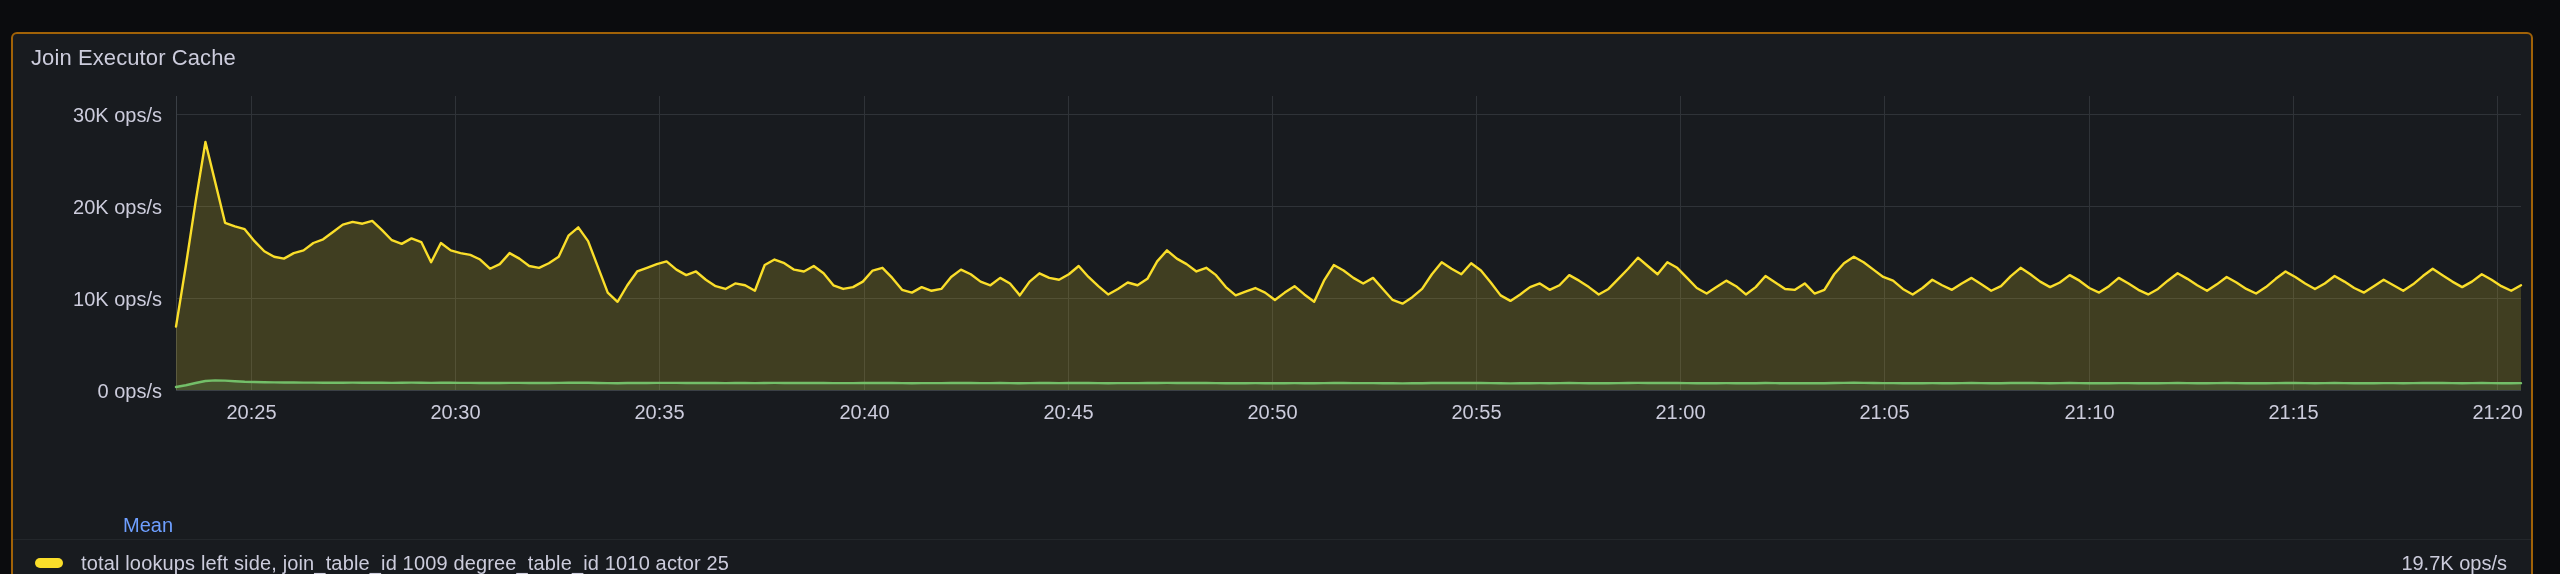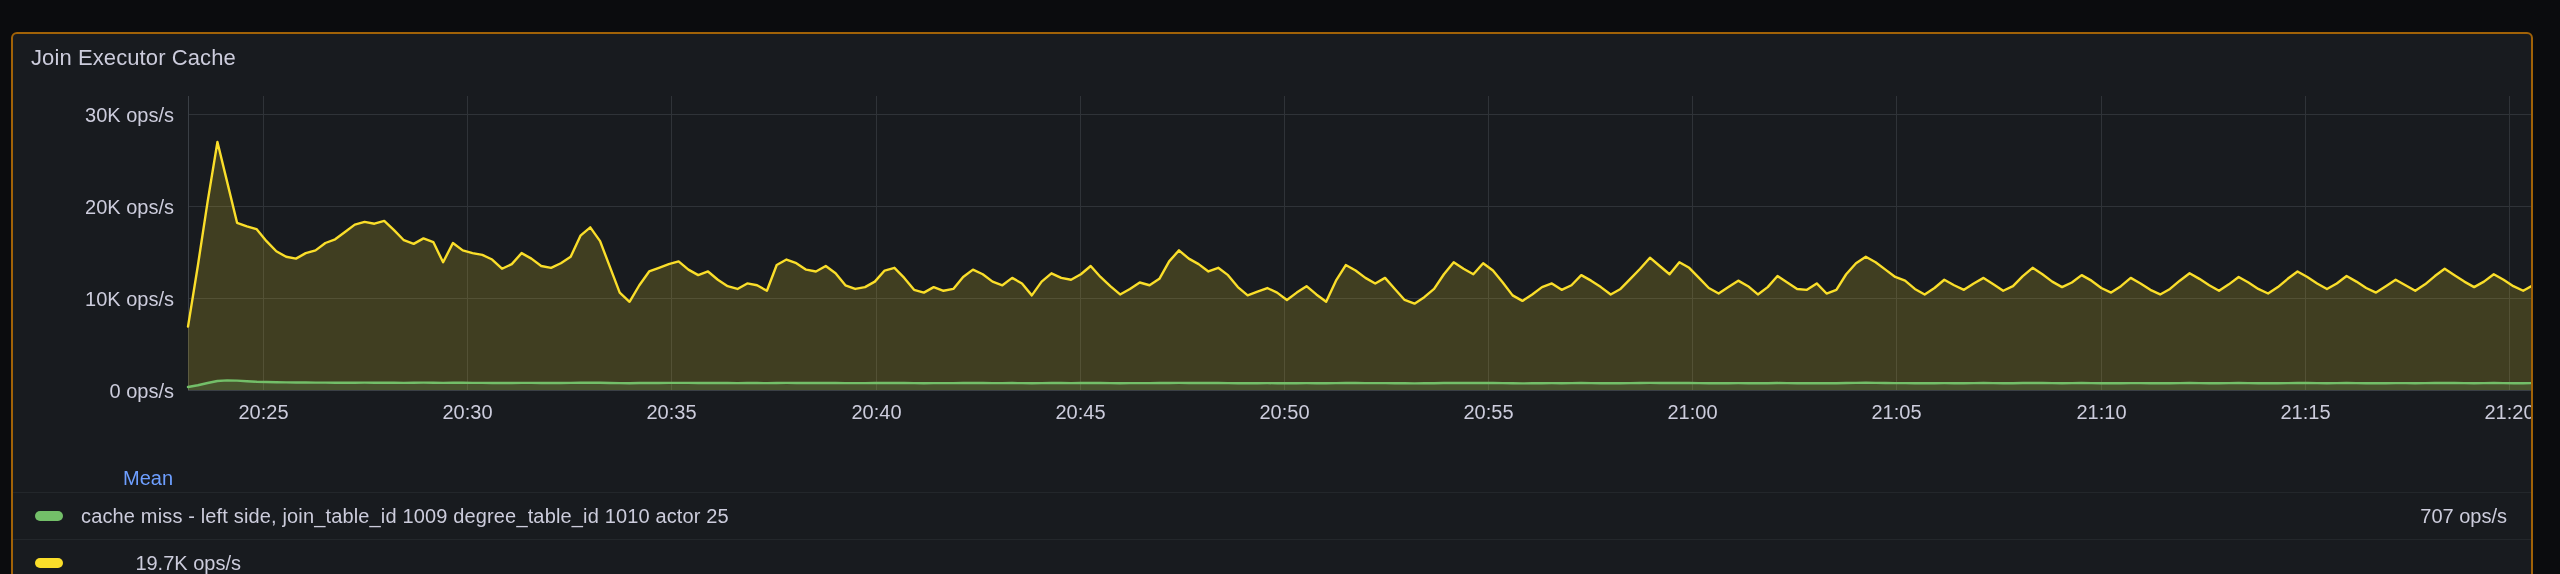--- a/index.html
+++ b/index.html
@@ -44,21 +44,21 @@
     font-size: 22px;
     font-weight: 400;
     color: #ccccdc;
     letter-spacing: 0.1px;
     white-space: nowrap;
   }
 
   
   .chart-wrap {
     position: absolute;
-    left: 12px;
+    left: 0;
     top: 48px;
     width: 2520px;
     height: 355px;
   }
 
   .plot-svg {
     position: absolute;
     left: 0;
     top: 0;
     display: block;
@@ -189,25 +189,21 @@
         <path d="M 163 244.60625 L 172.81171548117155 183.96875 L 182.6234309623431 119.65625 L 192.43514644351464 59.9375 L 202.2468619246862 100.36249999999998 L 212.05857740585773 140.7875 L 221.87029288702928 144.4625 L 231.68200836820085 147.21875 L 241.49372384937237 159.1625 L 251.30543933054395 169.26875 L 261.11715481171547 174.78125 L 270.92887029288704 176.61875 L 280.74058577405856 171.10625 L 290.55230125523013 168.35 L 300.3640167364017 161 L 310.1757322175732 157.32500000000002 L 319.98744769874475 149.975 L 329.7991631799163 142.625 L 339.6108786610879 139.86875 L 349.4225941422594 141.70624999999998 L 359.23430962343093 138.95000000000002 L 369.0460251046025 148.13750000000002 L 378.8577405857741 158.24375 L 388.6694560669456 161.91875 L 398.4811715481171 156.40625 L 408.2928870292887 160.08124999999998 L 418.10460251046027 180.29375 L 427.9163179916318 161 L 437.72803347280336 168.35 L 447.5397489539749 171.10625 L 457.35146443514645 172.94375 L 467.16317991631803 177.5375 L 476.9748953974895 186.72500000000002 L 486.78661087866107 182.13125000000002 L 496.59832635983264 171.10625 L 506.41004184100416 176.61875 L 516.2217573221758 183.96875 L 526.0334728033472 185.80624999999998 L 535.8451882845188 181.21249999999998 L 545.6569037656905 174.78125 L 555.4686192468619 153.65 L 565.2803347280335 145.38125 L 575.092050209205 159.1625 L 584.9037656903765 184.8875 L 594.7154811715482 210.6125 L 604.5271966527196 219.8 L 614.3389121338912 203.2625 L 624.1506276150628 189.48125 L 633.9623430962342 185.80624999999998 L 643.7740585774059 182.13125000000002 L 653.5857740585774 179.375 L 663.3974895397489 187.64375 L 673.2092050209205 193.15625 L 683.020920502092 189.48125 L 692.8326359832636 197.75 L 702.6443514644351 204.18124999999998 L 712.4560669456067 206.9375 L 722.2677824267782 201.425 L 732.0794979079498 203.2625 L 741.8912133891214 208.77499999999998 L 751.7029288702929 183.05 L 761.5146443514644 177.5375 L 771.3263598326361 181.21249999999998 L 781.1380753138076 187.64375 L 790.949790794979 189.48125 L 800.7615062761506 183.96875 L 810.5732217573221 191.31875000000002 L 820.3849372384938 203.2625 L 830.1966527196653 206.9375 L 840.0083682008368 205.10000000000002 L 849.8200836820083 199.58749999999998 L 859.63179916318 188.5625 L 869.4435146443515 185.80624999999998 L 879.2552301255231 195.91250000000002 L 889.0669456066945 207.85625 L 898.878661087866 210.6125 L 908.6903765690377 205.10000000000002 L 918.5020920502092 208.77499999999998 L 928.3138075313808 206.9375 L 938.1255230125522 194.99374999999998 L 947.9372384937238 187.64375 L 957.7489539748954 192.2375 L 967.560669456067 199.58749999999998 L 977.3723849372385 203.2625 L 987.18410041841 195.91250000000002 L 996.9958158995815 201.425 L 1006.8075313807532 213.36874999999998 L 1016.6192468619247 199.58749999999998 L 1026.4309623430963 191.31875000000002 L 1036.2426778242677 195.91250000000002 L 1046.0543933054391 197.75 L 1055.8661087866108 192.2375 L 1065.6778242677824 183.96875 L 1075.489539748954 194.99374999999998 L 1085.3012552301257 204.18124999999998 L 1095.112970711297 212.45 L 1104.9246861924685 206.9375 L 1114.73640167364 200.50625000000002 L 1124.5481171548117 203.2625 L 1134.3598326359834 196.83125 L 1144.1715481171548 179.375 L 1153.9832635983262 168.35 L 1163.7949790794978 176.61875 L 1173.6066945606694 182.13125000000002 L 1183.418410041841 189.48125 L 1193.2301255230125 185.80624999999998 L 1203.041841004184 193.15625 L 1212.8535564853557 205.10000000000002 L 1222.6652719665271 213.36874999999998 L 1232.4769874476988 209.69375000000002 L 1242.2887029288702 206.01875 L 1252.1004184100418 210.6125 L 1261.9121338912134 217.96249999999998 L 1271.723849372385 210.6125 L 1281.5355648535565 204.18124999999998 L 1291.3472803347279 212.45 L 1301.1589958158995 219.8 L 1310.9707112970711 198.66875 L 1320.7824267782428 183.05 L 1330.5941422594142 188.5625 L 1340.4058577405858 195.91250000000002 L 1350.2175732217574 201.425 L 1360.0292887029289 195.91250000000002 L 1369.8410041841003 206.9375 L 1379.6527196652721 217.96249999999998 L 1389.4644351464435 221.6375 L 1399.2761506276152 215.20625 L 1409.0878661087866 206.9375 L 1418.899581589958 192.2375 L 1428.7112970711298 180.29375 L 1438.5230125523012 186.72500000000002 L 1448.3347280334729 192.2375 L 1458.1464435146443 181.21249999999998 L 1467.958158995816 188.5625 L 1477.7698744769875 200.50625000000002 L 1487.581589958159 213.36874999999998 L 1497.3933054393306 218.88125000000002 L 1507.2050209205022 212.45 L 1517.0167364016736 205.10000000000002 L 1526.8284518828452 201.425 L 1536.6401673640166 207.85625 L 1546.4518828451885 203.2625 L 1556.26359832636 193.15625 L 1566.0753138075313 198.66875 L 1575.887029288703 205.10000000000002 L 1585.6987447698743 212.45 L 1595.5104602510462 206.9375 L 1605.3221757322176 196.83125 L 1615.133891213389 186.72500000000002 L 1624.9456066945606 175.7 L 1634.757322175732 183.96875 L 1644.569037656904 192.2375 L 1654.3807531380753 180.29375 L 1664.1924686192467 185.80624999999998 L 1674.0041841004183 195.91250000000002 L 1683.81589958159 206.01875 L 1693.6276150627616 211.53125 L 1703.439330543933 205.10000000000002 L 1713.2510460251044 198.66875 L 1723.0627615062763 204.18124999999998 L 1732.8744769874477 212.45 L 1742.6861924686193 205.10000000000002 L 1752.4979079497907 194.075 L 1762.3096234309621 200.50625000000002 L 1772.121338912134 206.9375 L 1781.9330543933054 207.85625 L 1791.744769874477 201.425 L 1801.5564853556484 211.53125 L 1811.36820083682 207.85625 L 1821.1799163179917 192.2375 L 1830.991631799163 181.21249999999998 L 1840.8033472803347 174.78125 L 1850.6150627615064 180.29375 L 1860.4267782426778 187.64375 L 1870.2384937238494 194.99374999999998 L 1880.0502092050208 198.66875 L 1889.8619246861927 206.9375 L 1899.673640167364 212.45 L 1909.4853556485355 206.01875 L 1919.297071129707 197.75 L 1929.1087866108785 203.2625 L 1938.9205020920504 207.85625 L 1948.7322175732218 201.425 L 1958.5439330543934 195.91250000000002 L 1968.3556485355648 202.34375 L 1978.1673640167364 208.77499999999998 L 1987.979079497908 204.18124999999998 L 1997.7907949790795 194.075 L 2007.602510460251 185.80624999999998 L 2017.4142259414227 192.2375 L 2027.2259414225941 199.58749999999998 L 2037.0376569037658 205.10000000000002 L 2046.8493723849372 200.50625000000002 L 2056.6610878661086 193.15625 L 2066.47280334728 198.66875 L 2076.284518828452 206.01875 L 2086.0962343096235 210.6125 L 2095.907949790795 204.18124999999998 L 2105.7196652719667 195.91250000000002 L 2115.5313807531384 201.425 L 2125.3430962343095 207.85625 L 2135.154811715481 212.45 L 2144.9665271966524 206.9375 L 2154.7782426778244 198.66875 L 2164.5899581589956 191.31875000000002 L 2174.4016736401672 196.83125 L 2184.213389121339 203.2625 L 2194.0251046025105 208.77499999999998 L 2203.836820083682 202.34375 L 2213.648535564854 194.99374999999998 L 2223.460251046025 200.50625000000002 L 2233.2719665271966 206.9375 L 2243.083682008368 211.53125 L 2252.89539748954 205.10000000000002 L 2262.7071129707115 196.83125 L 2272.5188284518827 189.48125 L 2282.3305439330543 194.99374999999998 L 2292.142259414226 201.425 L 2301.9539748953976 206.9375 L 2311.765690376569 201.425 L 2321.5774058577404 194.075 L 2331.389121338912 199.58749999999998 L 2341.2008368200836 206.01875 L 2351.0125523012553 210.6125 L 2360.824267782427 204.18124999999998 L 2370.635983263598 197.75 L 2380.44769874477 203.2625 L 2390.2594142259413 208.77499999999998 L 2400.071129707113 202.34375 L 2409.8828451882846 194.075 L 2419.6945606694558 186.72500000000002 L 2429.506276150628 193.15625 L 2439.317991631799 199.58749999999998 L 2449.1297071129707 205.10000000000002 L 2458.9414225941423 199.58749999999998 L 2468.753138075314 192.2375 L 2478.5648535564856 197.75 L 2488.3765690376567 204.18124999999998 L 2498.1882845188284 208.77499999999998 L 2508 203.2625" fill="none" stroke="#fade2a" stroke-width="2.4" stroke-linejoin="round" stroke-linecap="round"></path>
         <path d="M 163 304.968125 L 172.81171548117155 303.2225 L 182.6234309623431 301.0175 L 192.43514644351464 298.99625 L 202.2468619246862 298.353125 L 212.05857740585773 298.62875 L 221.87029288702928 299.18 L 231.68200836820085 299.73125 L 241.49372384937237 300.006875 L 251.30543933054395 300.190625 L 261.11715481171547 300.374375 L 270.92887029288704 300.46625 L 280.74058577405856 300.558125 L 290.55230125523013 300.6040625 L 300.3640167364017 300.65 L 310.1757322175732 300.741875 L 319.98744769874475 300.7878125 L 329.7991631799163 300.741875 L 339.6108786610879 300.65 L 349.4225941422594 300.6959375 L 359.23430962343093 300.741875 L 369.0460251046025 300.7878125 L 378.8577405857741 300.83375 L 388.6694560669456 300.741875 L 398.4811715481171 300.65 L 408.2928870292887 300.6959375 L 418.10460251046027 300.83375 L 427.9163179916318 300.741875 L 437.72803347280336 300.7878125 L 447.5397489539749 300.83375 L 457.35146443514645 300.8796875 L 467.16317991631803 300.925625 L 476.9748953974895 300.9715625 L 486.78661087866107 300.925625 L 496.59832635983264 300.83375 L 506.41004184100416 300.8796875 L 516.2217573221758 300.925625 L 526.0334728033472 300.9715625 L 535.8451882845188 300.925625 L 545.6569037656905 300.83375 L 555.4686192468619 300.741875 L 565.2803347280335 300.6959375 L 575.092050209205 300.7878125 L 584.9037656903765 300.925625 L 594.7154811715482 301.109375 L 604.5271966527196 301.20125 L 614.3389121338912 301.0634375 L 624.1506276150628 300.9715625 L 633.9623430962342 300.925625 L 643.7740585774059 300.8796875 L 653.5857740585774 300.83375 L 663.3974895397489 300.8796875 L 673.2092050209205 300.9715625 L 683.020920502092 300.925625 L 692.8326359832636 301.0175 L 702.6443514644351 301.0634375 L 712.4560669456067 301.109375 L 722.2677824267782 301.0175 L 732.0794979079498 301.0634375 L 741.8912133891214 301.109375 L 751.7029288702929 300.925625 L 761.5146443514644 300.8796875 L 771.3263598326361 300.925625 L 781.1380753138076 300.9715625 L 790.949790794979 301.0175 L 800.7615062761506 300.9715625 L 810.5732217573221 301.0175 L 820.3849372384938 301.109375 L 830.1966527196653 301.1553125 L 840.0083682008368 301.109375 L 849.8200836820083 301.0634375 L 859.63179916318 300.9715625 L 869.4435146443515 300.925625 L 879.2552301255231 301.0175 L 889.0669456066945 301.1553125 L 898.878661087866 301.20125 L 908.6903765690377 301.109375 L 918.5020920502092 301.1553125 L 928.3138075313808 301.109375 L 938.1255230125522 301.0175 L 947.9372384937238 300.9715625 L 957.7489539748954 301.0175 L 967.560669456067 301.091 L 977.3723849372385 301.12775 L 987.18410041841 301.0634375 L 996.9958158995815 301.109375 L 1006.8075313807532 301.2471875 L 1016.6192468619247 301.109375 L 1026.4309623430963 301.0175 L 1036.2426778242677 301.0634375 L 1046.0543933054391 301.091 L 1055.8661087866108 301.0450625 L 1065.6778242677824 300.9715625 L 1075.489539748954 301.0634375 L 1085.3012552301257 301.1553125 L 1095.112970711297 301.219625 L 1104.9246861924685 301.1553125 L 1114.73640167364 301.091 L 1124.5481171548117 301.12775 L 1134.3598326359834 301.0634375 L 1144.1715481171548 300.944 L 1153.9832635983262 300.8796875 L 1163.7949790794978 300.925625 L 1173.6066945606694 300.999125 L 1183.418410041841 301.0634375 L 1193.2301255230125 301.0175 L 1203.041841004184 301.091 L 1212.8535564853557 301.182875 L 1222.6652719665271 301.2471875 L 1232.4769874476988 301.20125 L 1242.2887029288702 301.1553125 L 1252.1004184100418 301.20125 L 1261.9121338912134 301.293125 L 1271.723849372385 301.20125 L 1281.5355648535565 301.12775 L 1291.3472803347279 301.219625 L 1301.1589958158995 301.3115 L 1310.9707112970711 301.091 L 1320.7824267782428 300.944 L 1330.5941422594142 300.999125 L 1340.4058577405858 301.091 L 1350.2175732217574 301.1553125 L 1360.0292887029289 301.091 L 1369.8410041841003 301.20125 L 1379.6527196652721 301.3115 L 1389.4644351464435 301.366625 L 1399.2761506276152 301.27475 L 1409.0878661087866 301.182875 L 1418.899581589958 301.0175 L 1428.7112970711298 300.925625 L 1438.5230125523012 300.9715625 L 1448.3347280334729 301.0634375 L 1458.1464435146443 300.944 L 1467.958158995816 301.0175 L 1477.7698744769875 301.1553125 L 1487.581589958159 301.293125 L 1497.3933054393306 301.366625 L 1507.2050209205022 301.27475 L 1517.0167364016736 301.182875 L 1526.8284518828452 301.12775 L 1536.6401673640166 301.219625 L 1546.4518828451885 301.1553125 L 1556.26359832636 301.035875 L 1566.0753138075313 301.109375 L 1575.887029288703 301.20125 L 1585.6987447698743 301.293125 L 1595.5104602510462 301.20125 L 1605.3221757322176 301.091 L 1615.133891213389 300.9715625 L 1624.9456066945606 300.852125 L 1634.757322175732 300.944 L 1644.569037656904 301.0634375 L 1654.3807531380753 300.90725 L 1664.1924686192467 300.9715625 L 1674.0041841004183 301.109375 L 1683.81589958159 301.219625 L 1693.6276150627616 301.293125 L 1703.439330543933 301.20125 L 1713.2510460251044 301.109375 L 1723.0627615062763 301.182875 L 1732.8744769874477 301.293125 L 1742.6861924686193 301.20125 L 1752.4979079497907 301.0634375 L 1762.3096234309621 301.1553125 L 1772.121338912134 301.2471875 L 1781.9330543933054 301.27475 L 1791.744769874477 301.182875 L 1801.5564853556484 301.3115 L 1811.36820083682 301.2471875 L 1821.1799163179917 301.035875 L 1830.991631799163 300.90725 L 1840.8033472803347 300.815375 L 1850.6150627615064 300.8796875 L 1860.4267782426778 300.999125 L 1870.2384937238494 301.091 L 1880.0502092050208 301.12775 L 1889.8619246861927 301.219625 L 1899.673640167364 301.3115 L 1909.4853556485355 301.219625 L 1919.297071129707 301.109375 L 1929.1087866108785 301.182875 L 1938.9205020920504 301.2471875 L 1948.7322175732218 301.1553125 L 1958.5439330543934 301.0634375 L 1968.3556485355648 301.1553125 L 1978.1673640167364 301.2471875 L 1987.979079497908 301.182875 L 1997.7907949790795 301.0634375 L 2007.602510460251 300.944 L 2017.4142259414227 301.035875 L 2027.2259414225941 301.12775 L 2037.0376569037658 301.20125 L 2046.8493723849372 301.12775 L 2056.6610878661086 301.035875 L 2066.47280334728 301.109375 L 2076.284518828452 301.20125 L 2086.0962343096235 301.27475 L 2095.907949790795 301.182875 L 2105.7196652719667 301.091 L 2115.5313807531384 301.1553125 L 2125.3430962343095 301.2471875 L 2135.154811715481 301.3115 L 2144.9665271966524 301.219625 L 2154.7782426778244 301.109375 L 2164.5899581589956 300.999125 L 2174.4016736401672 301.091 L 2184.213389121339 301.182875 L 2194.0251046025105 301.2471875 L 2203.836820083682 301.1553125 L 2213.648535564854 301.0634375 L 2223.460251046025 301.12775 L 2233.2719665271966 301.219625 L 2243.083682008368 301.293125 L 2252.89539748954 301.20125 L 2262.7071129707115 301.091 L 2272.5188284518827 300.9715625 L 2282.3305439330543 301.0634375 L 2292.142259414226 301.1553125 L 2301.9539748953976 301.219625 L 2311.765690376569 301.12775 L 2321.5774058577404 301.035875 L 2331.389121338912 301.109375 L 2341.2008368200836 301.20125 L 2351.0125523012553 301.27475 L 2360.824267782427 301.182875 L 2370.635983263598 301.091 L 2380.44769874477 301.1553125 L 2390.2594142259413 301.2471875 L 2400.071129707113 301.1553125 L 2409.8828451882846 301.035875 L 2419.6945606694558 300.944 L 2429.506276150628 301.035875 L 2439.317991631799 301.12775 L 2449.1297071129707 301.20125 L 2458.9414225941423 301.12775 L 2468.753138075314 301.0175 L 2478.5648535564856 301.091 L 2488.3765690376567 301.182875 L 2498.1882845188284 301.2471875 L 2508 301.1553125" fill="none" stroke="#73bf69" stroke-width="2.4" stroke-linejoin="round" stroke-linecap="round"></path>
       </svg>
   </div>
 
   <div class="legend">
     <div class="legend-head">
       <div class="legend-stat-head">Mean</div>
     </div>
 
-    <div class="legend-row">
-      <span class="legend-swatch" id="sw0" style="background: rgb(115, 191, 105);"></span>
-      <span class="legend-label">cache miss - left side, join_table_id 1009 degree_table_id 1010 actor 25</span>
-      <span class="legend-value">707 ops/s</span>
-    </div>
 
     <div class="legend-row">
       <span class="legend-swatch" id="sw1" style="background: rgb(250, 222, 42);"></span>
+      <span class="legend-label">total lookups left side, join_table_id 1009 degree_table_id 1010 actor 25</span>
       <span class="legend-value">19.7K ops/s</span>
     </div>
   </div>
 
 </div>
 
 </body></html>

